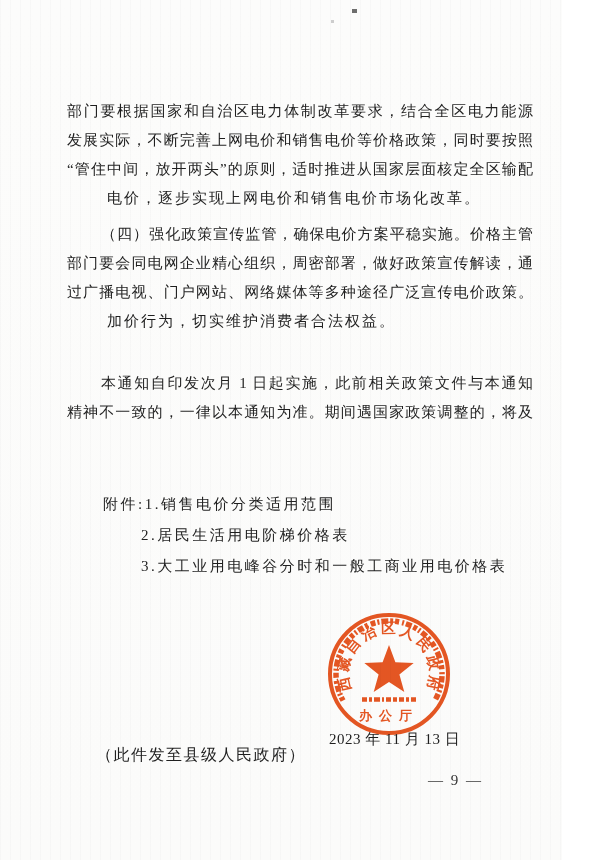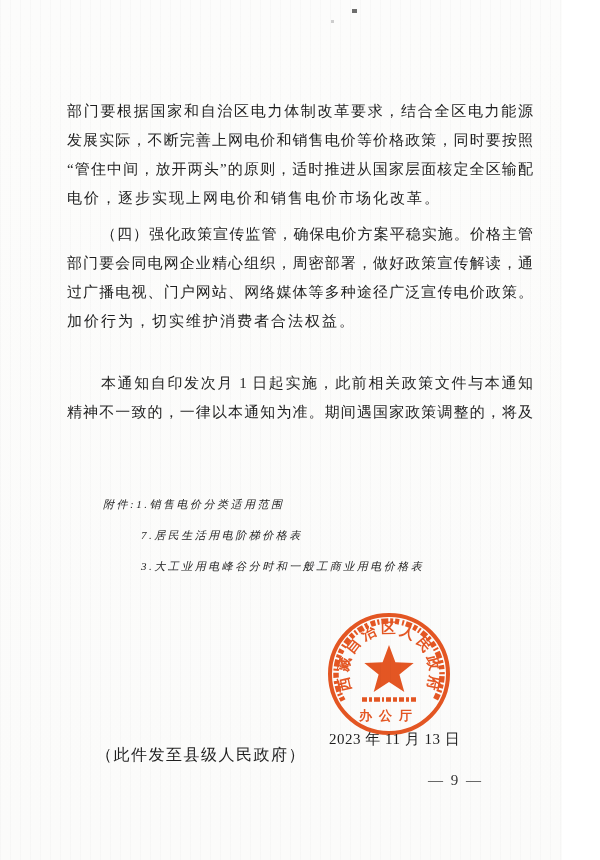--- a/index.html
+++ b/index.html
@@ -19,27 +19,27 @@
   .bline{
     height:29px;line-height:29px;font-size:15px;
     white-space:nowrap;
   }
   .jline{
     white-space:normal;
     text-align:justify;
     text-align-last:justify;
     overflow:hidden;
   }
-  .lline{letter-spacing:2px;}
+  .lline{letter-spacing:2px;margin-left:40px;}
   .indent{text-indent:34px;}
   b{font-weight:400;}
   .attach{position:absolute;left:67px;width:480px;top:489px;}
   .aline{
-    height:31px;line-height:31px;font-size:11px;
-    letter-spacing:2.5px;white-space:nowrap;font-style:italic;
+    height:31px;line-height:31px;font-size:15px;
+    letter-spacing:2.5px;white-space:nowrap;
   }
   .aline.first{padding-left:36px;}
   .aline.sub{padding-left:74px;}
   .seal{
     position:absolute;left:314px;top:599px;width:150px;height:150px;
     mix-blend-mode:multiply;opacity:0.93;
   }
   .date{
     position:absolute;left:329px;top:729px;height:20px;line-height:20px;
     font-size:15px;letter-spacing:0.5px;white-space:nowrap;
@@ -77,21 +77,21 @@
     <div class="bline lline">加价行为，切实维护消费者合法权益。</div>
   </div>
 
   <div class="para" style="top:369px">
     <div class="bline jline indent">本通知自印发次月 1 日起实施，此前相关政策文件与本通知</div>
     <div class="bline jline">精神不一致的，一律以本通知为准。期间遇国家政策调整的，将及</div>
   </div>
 
   <div class="attach">
     <div class="aline first"><span>附件:</span><span>1.销售电价分类适用范围</span></div>
-    <div class="aline sub">7.居民生活用电阶梯价格表</div>
+    <div class="aline sub">2.居民生活用电阶梯价格表</div>
     <div class="aline sub">3.大工业用电峰谷分时和一般工商业用电价格表</div>
   </div>
 
   <div class="date">2023 年 11 月 13 日</div>
 
   <svg class="seal" viewBox="-75 -75 150 150" aria-hidden="true">
     <g fill="none" stroke="#e64a12">
       <circle r="59" stroke-width="4"></circle>
 
       <path d="M -45.9 26.5 A 53 53 0 1 1 45.9 26.5" stroke-width="5.5" stroke-dasharray="4 2 2 2 6 2 3 3 5 2 2 2 7 2 3 2 4 3 2 2 6 2"></path>

